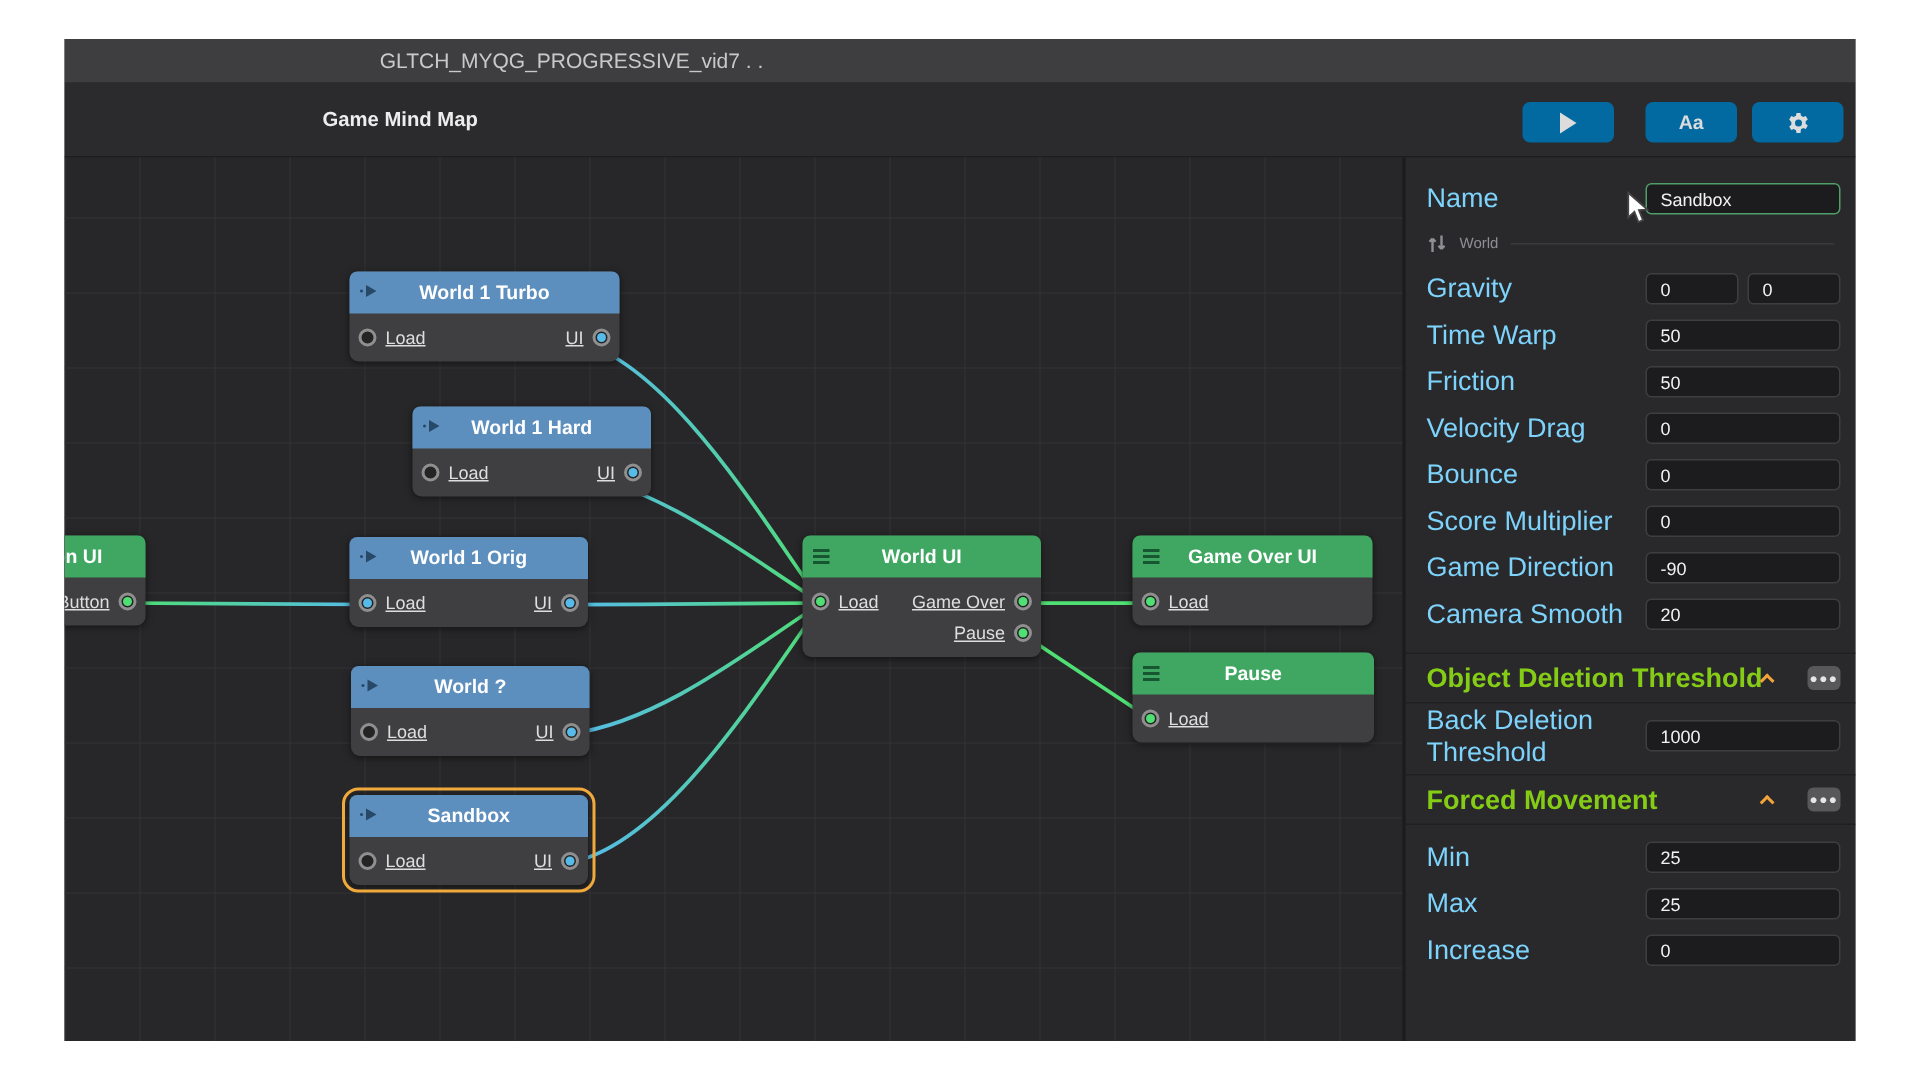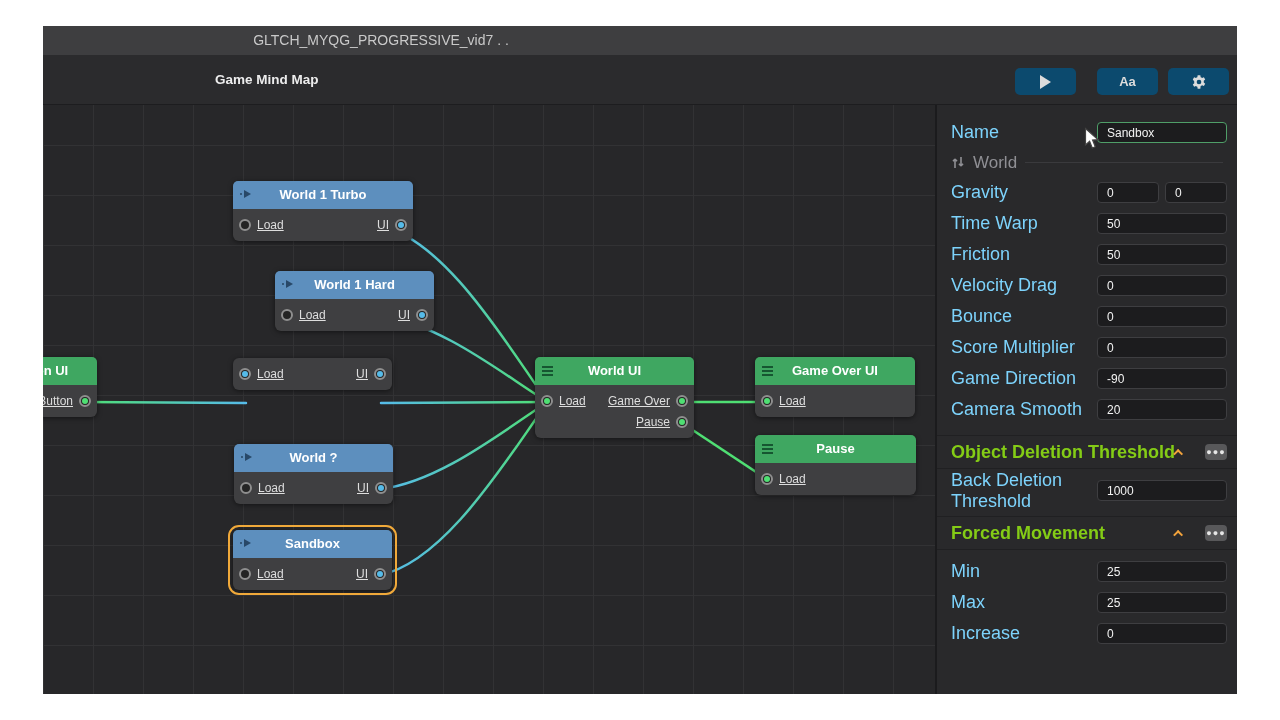--- a/index.html
+++ b/index.html
@@ -11,21 +11,21 @@
   
   .titlebar { position:absolute; left:0; top:0; width:100%; height:29px; background:#3e3e40; }
   .titlebar .wtitle { position:absolute; left:302px; top:0; transform:translateX(-50%);
          line-height:29px; font-size:14px; color:#c9c9c9; white-space:nowrap;margin-left:36px; }
 
   
   .header { position:absolute; left:0; top:29px; width:100%; height:50px;
             background:#2b2b2d; border-bottom:1px solid #1d1d1f; }
   .header .htitle { position:absolute; left:172px; top:0; line-height:50px;
             font-size:13.5px; font-weight:bold; color:#ededed; }
-  .hbtn { position:absolute; top:13px; width:61px; height:27px; background:#0c4a6e;
+  .hbtn { position:absolute; top:13px; width:61px; height:27px; background:#0369a1;
           border:none; border-radius:5px; display:flex; align-items:center; justify-content:center;
           color:#dcdcdc; font-size:13px; font-weight:bold; cursor:pointer; }
   .hbtn.play { left:972px; } .hbtn.aa { left:1054px; } .hbtn.gear { left:1125px; }
   .playtri { width:0; height:0; border-left:11px solid #dcdcdc;
              border-top:7px solid transparent; border-bottom:7px solid transparent; }
 
   
   .canvas { position:absolute; left:0; top:79px; width:892px; height:589px; overflow:hidden;
             background-color:#272729;
             background-image:linear-gradient(#323234 1px, transparent 1px),
@@ -58,21 +58,21 @@
   
   .panel { position:absolute; left:892px; top:79px; width:302px; height:589px;
            background:#29292b; border-left:2px solid #1b1b1d; padding-top:12px; }
   .irow { height:31px; display:flex; align-items:center; padding:0 10px 0 14px; }
   .ilabel { flex:1; font-size:18px; color:#7dd3fc; }
   .iinputs { display:flex; gap:6px; }
   .iinput { height:21px; background:#1c1c1e; border:1px solid #3e3e41; border-radius:4px;
             color:#f2f2f2; font-size:12px; padding:0 9px; outline:none; }
   .iinput.focused { border-color:#4f9e68; }
   .isub { height:29px; display:flex; align-items:center; gap:8px; padding:0 14px;
-          color:#8f8f94; font-size:17px;text-align:right; }
+          color:#8f8f94; font-size:10px;text-align:right; }
   .isub .divline { flex:1; height:1px; background:#3a3a3d; }
   .isection { height:34px; margin:10px 0 6px 0; display:flex; align-items:center;
               padding:0 10px 0 14px; border-top:1px solid #202022; border-bottom:1px solid #202022; }
   .isection .slabel { flex:1; color:#84cc16; font-weight:bold; font-size:18px; }
   .caret-up { width:7px; height:7px; border-top:2px solid #f2a33c; border-left:2px solid #f2a33c;
               transform:rotate(45deg) translateY(2px); margin-right:22px; }
   .dots-btn { width:22px; height:16px; background:#58585a; border:none; border-radius:4px;
               color:#e6e6e6; font-size:9px; letter-spacing:1px; line-height:14px; cursor:pointer; }
 
   .cursor { position:absolute; left:1041px; top:101px; z-index:50; pointer-events:none; }
@@ -192,20 +192,24 @@
             <span class="pg">
               <span class="plabel">UI</span>
               <span class="port">
                 <span class="pdot" style="background:#56bbe9"></span>
               </span>
             </span>
           </div>
         </div>
       </div>
       <div class="node" style="left: 190px; top: 253px; width: 159px;">
+        <div class="nhead blue"><span class="nicon tri-icon">
+            <span class="dot"></span>
+            <span class="tri"></span>
+          </span><span>World 1 Orig</span></div>
         <div class="nbody">
           <div class="prow">
             <span class="pg">
               <span class="port">
                 <span class="pdot" style="background:#56bbe9"></span>
               </span>
               <span class="plabel">Load</span>
             </span>
             <span class="pg">
               <span class="plabel">UI</span>

